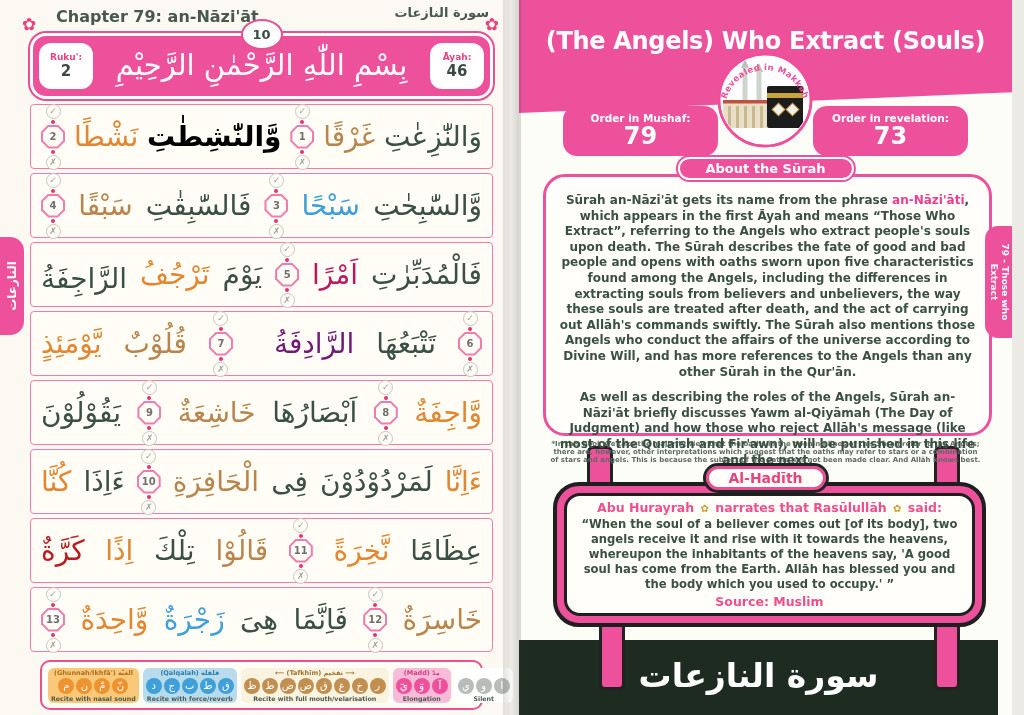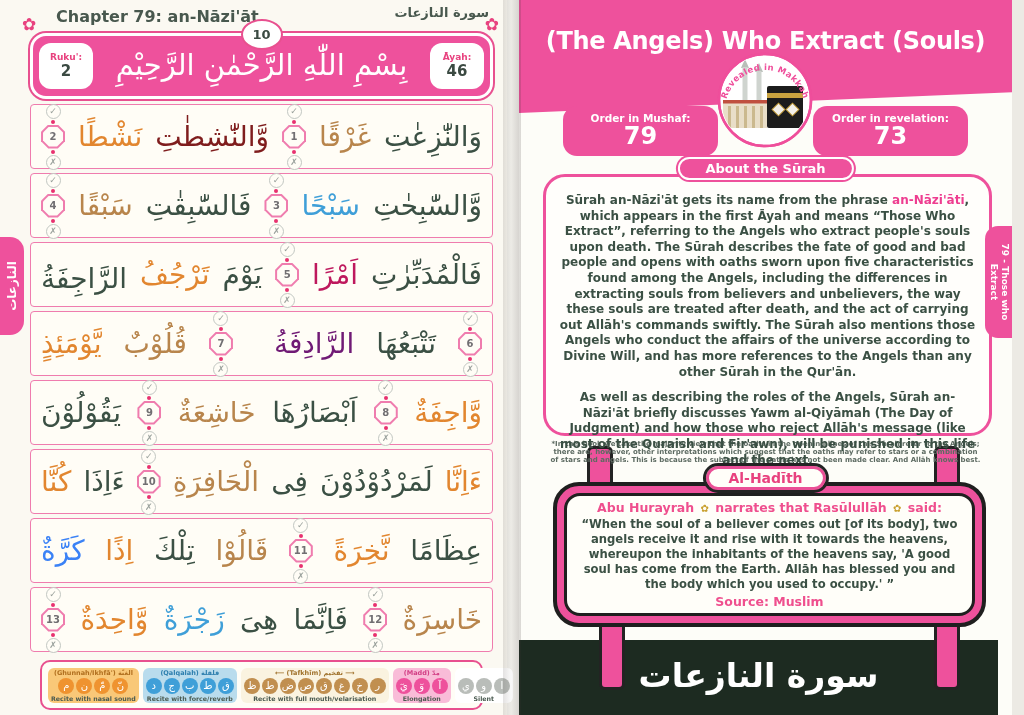--- a/index.html
+++ b/index.html
@@ -108,21 +108,21 @@
           <span class="word" style="color: rgb(184, 133, 76);">غَرْقًا</span>
           <span class="marker">
             <span class="mcirc">✓</span>
             <span class="mdot"></span>
             <span class="moct">
               <span class="moct-in">1</span>
             </span>
             <span class="mdot"></span>
             <span class="mcirc">✗</span>
           </span>
-          <span class="word" style="color: #7f1d1d;">وَّالنّٰشِطٰتِ</span>
+          <span class="word" style="color: #000000; font-weight: bold;">وَّالنّٰشِطٰتِ</span>
           <span class="word" style="color: rgb(226, 134, 47);">نَشْطًا</span>
           <span class="marker">
             <span class="mcirc">✓</span>
             <span class="mdot"></span>
             <span class="moct">
               <span class="moct-in">2</span>
             </span>
             <span class="mdot"></span>
             <span class="mcirc">✗</span>
           </span>
@@ -240,21 +240,21 @@
             <span class="mdot"></span>
             <span class="moct">
               <span class="moct-in">11</span>
             </span>
             <span class="mdot"></span>
             <span class="mcirc">✗</span>
           </span>
           <span class="word" style="color: rgb(184, 133, 76);">قَالُوْا</span>
           <span class="word" style="color: rgb(59, 80, 68);">تِلْكَ</span>
           <span class="word" style="color: rgb(226, 134, 47);">اِذًا</span>
-          <span class="word" style="color: #3b82f6; text-align: right;">كَرَّةٌ</span>
+          <span class="word" style="color: #b91c1c; text-align: right;">كَرَّةٌ</span>
         </div>
         <div class="verse-row">
           <span class="word" style="color: rgb(184, 133, 76);">خَاسِرَةٌ</span>
           <span class="marker">
             <span class="mcirc">✓</span>
             <span class="mdot"></span>
             <span class="moct">
               <span class="moct-in">12</span>
             </span>
             <span class="mdot"></span>

